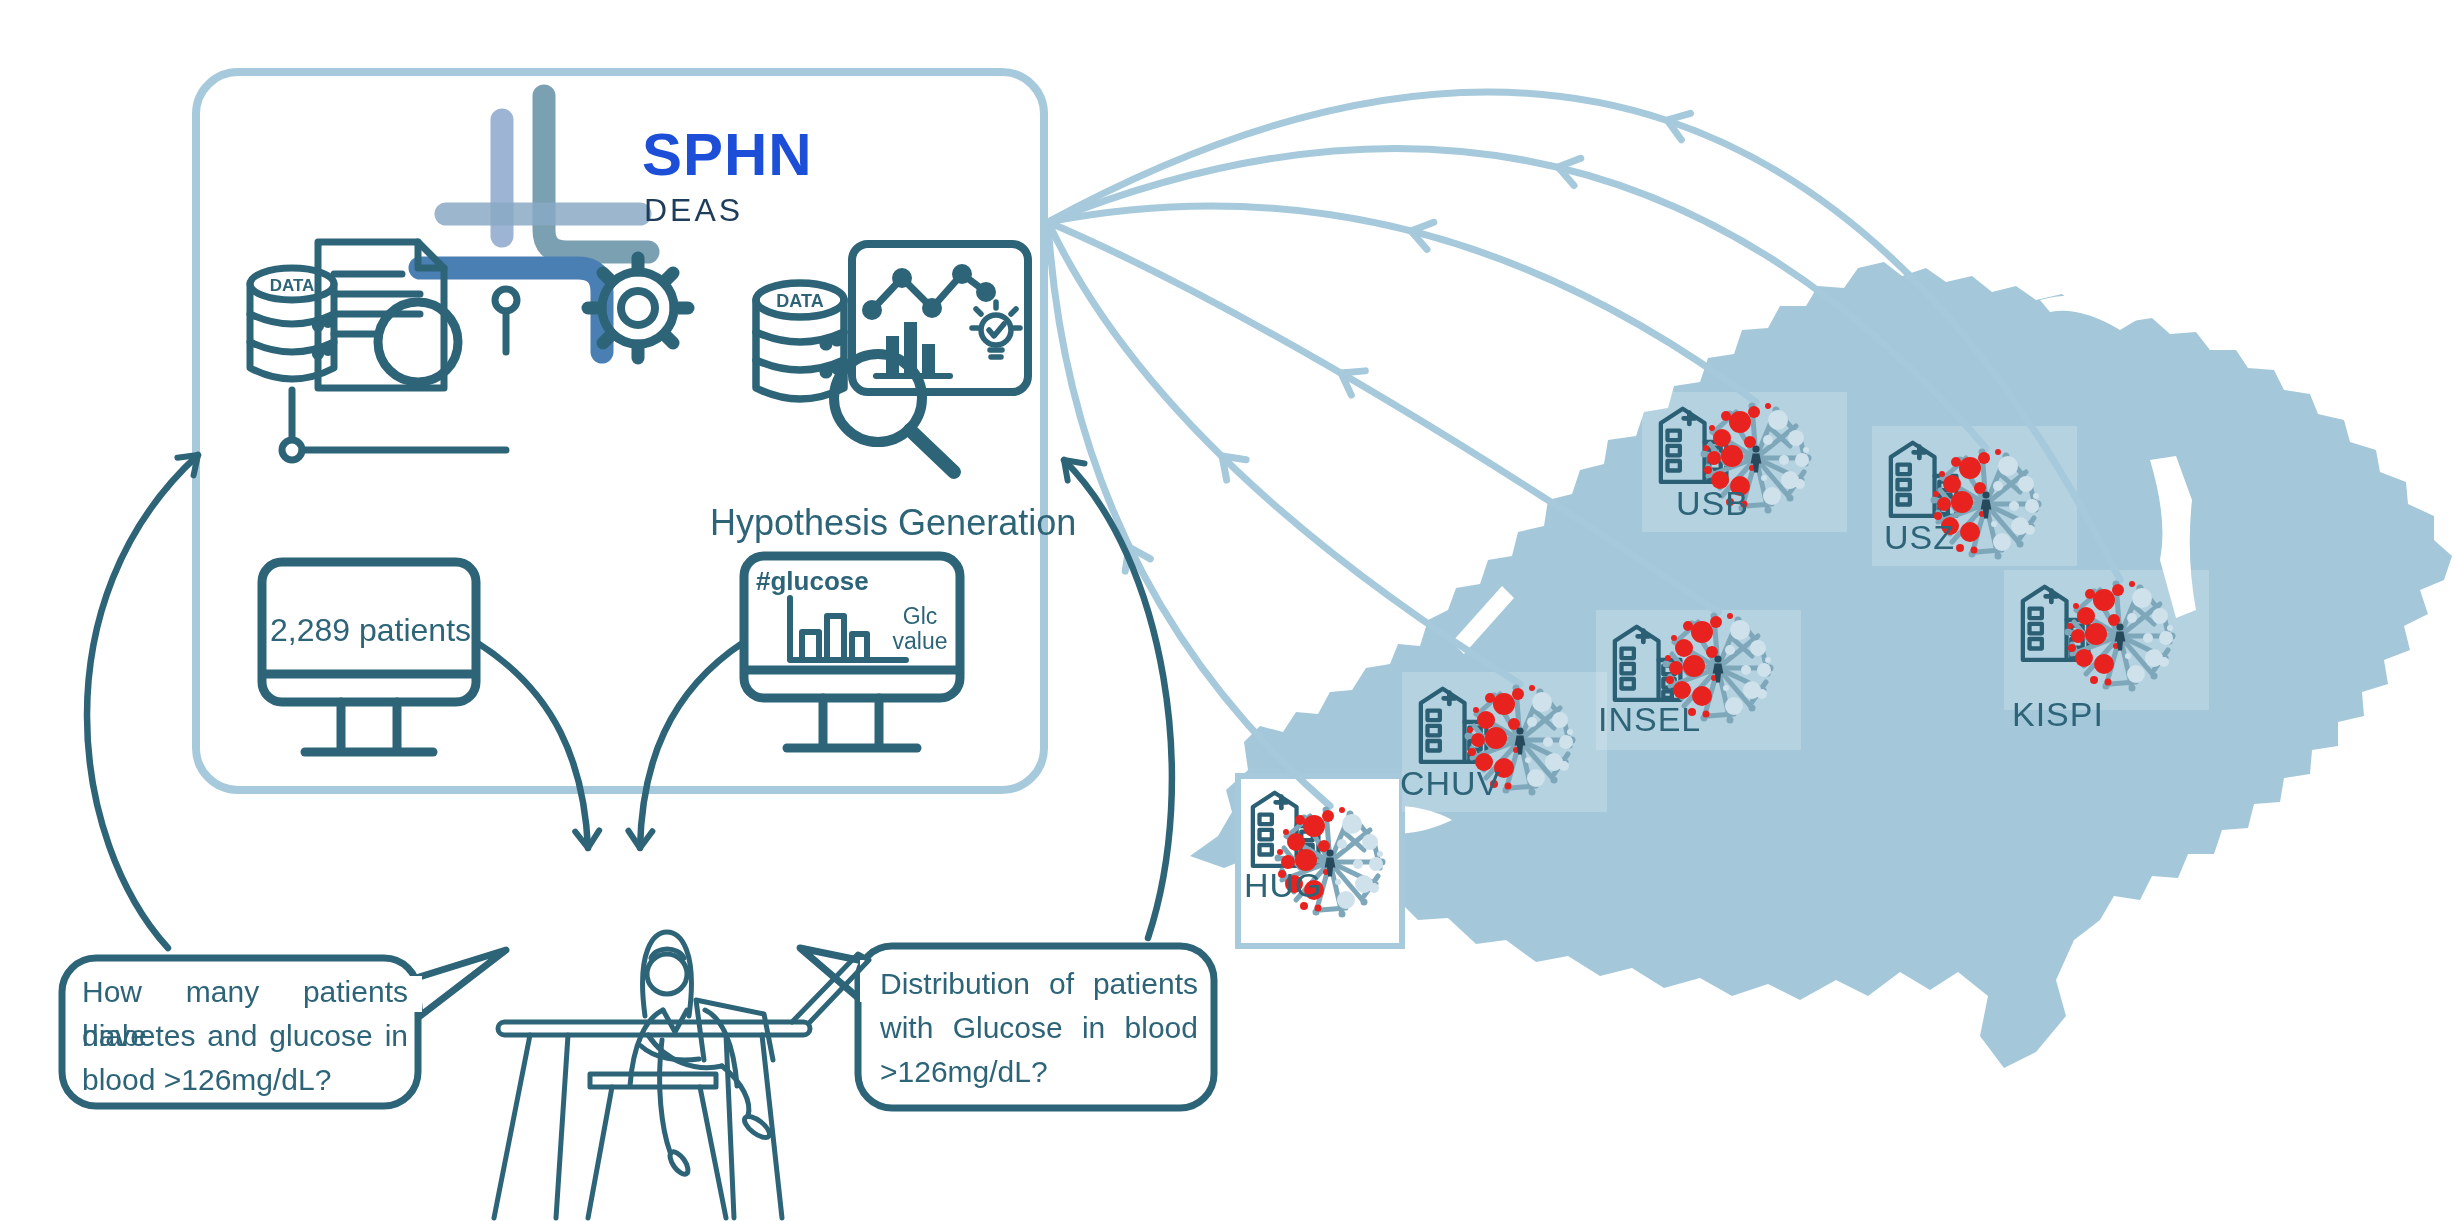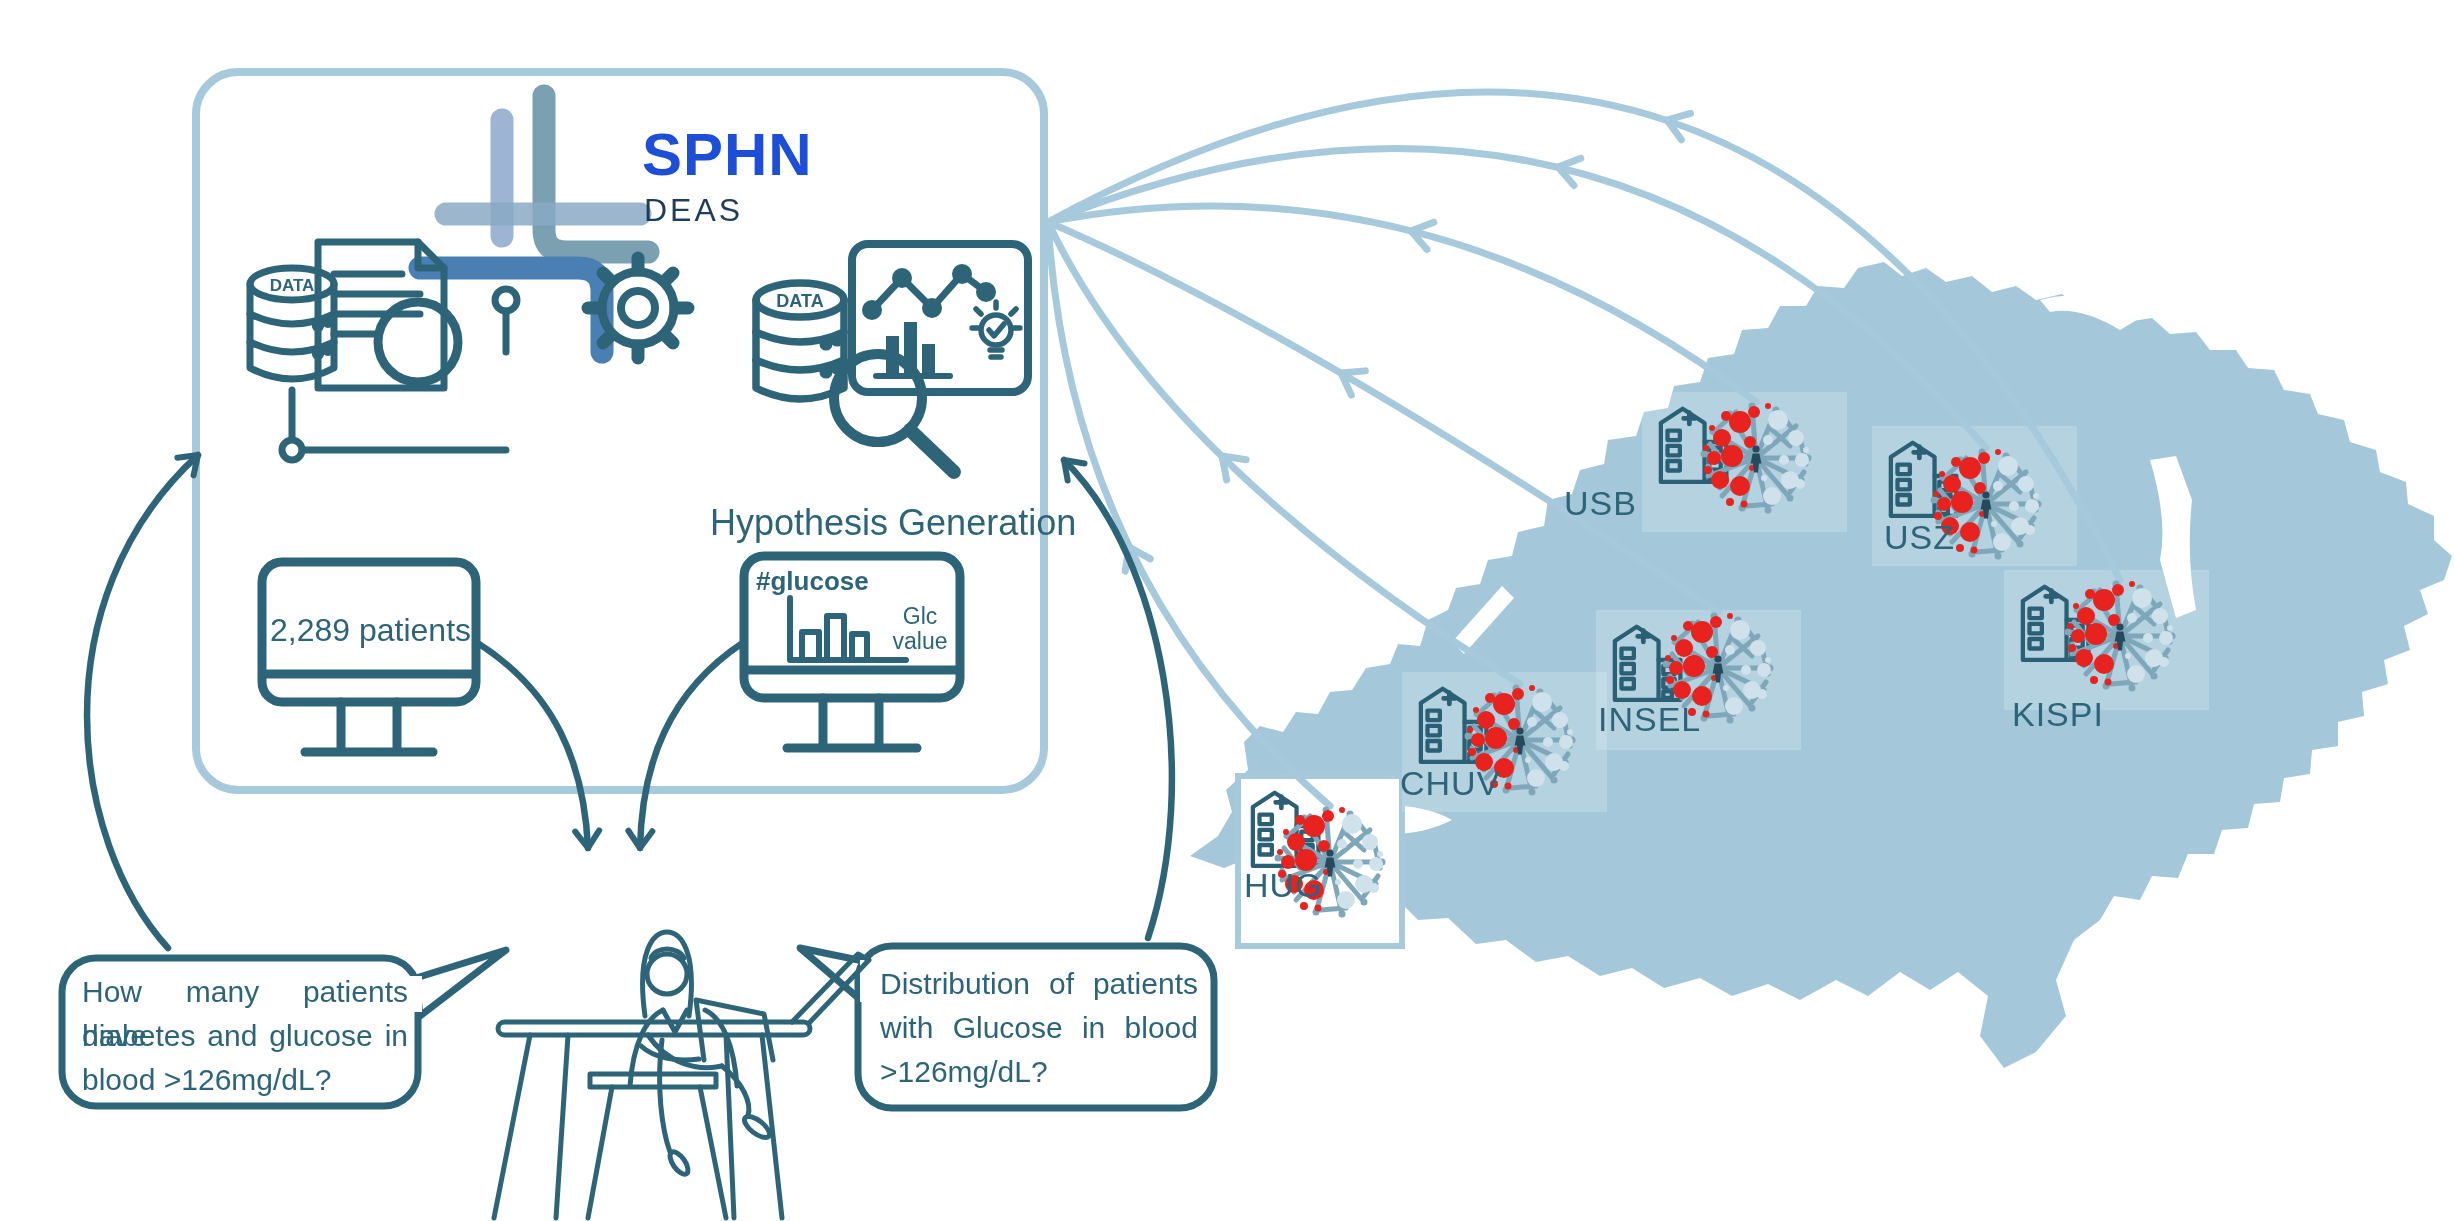--- a/index.html
+++ b/index.html
@@ -365,17 +365,17 @@
 
 <div class="t bubble-text" style="left:880px;top:962px;width:318px;white-space:normal;">
   <div class="ln j">Distribution of patients</div>
   <div class="ln j">with Glucose in blood</div>
   <div class="ln">&gt;126mg/dL?</div>
 </div>
 
 <div class="t hosp" style="left:1244px;top:866px;">HUG</div>
 <div class="t hosp" style="left:1400px;top:764px;">CHUV</div>
 <div class="t hosp" style="left:1598px;top:700px;">INSEL</div>
-<div class="t hosp" style="left:1564px;top:484px;text-align:right;">USB</div>
+<div class="t hosp" style="left:1676px;top:484px;text-align:right;">USB</div>
 <div class="t hosp" style="left:1884px;top:518px;">USZ</div>
 <div class="t hosp" style="left:2012px;top:688px;margin-top:7px;">KISPI</div>
 
 </div>
 
 </body></html>

